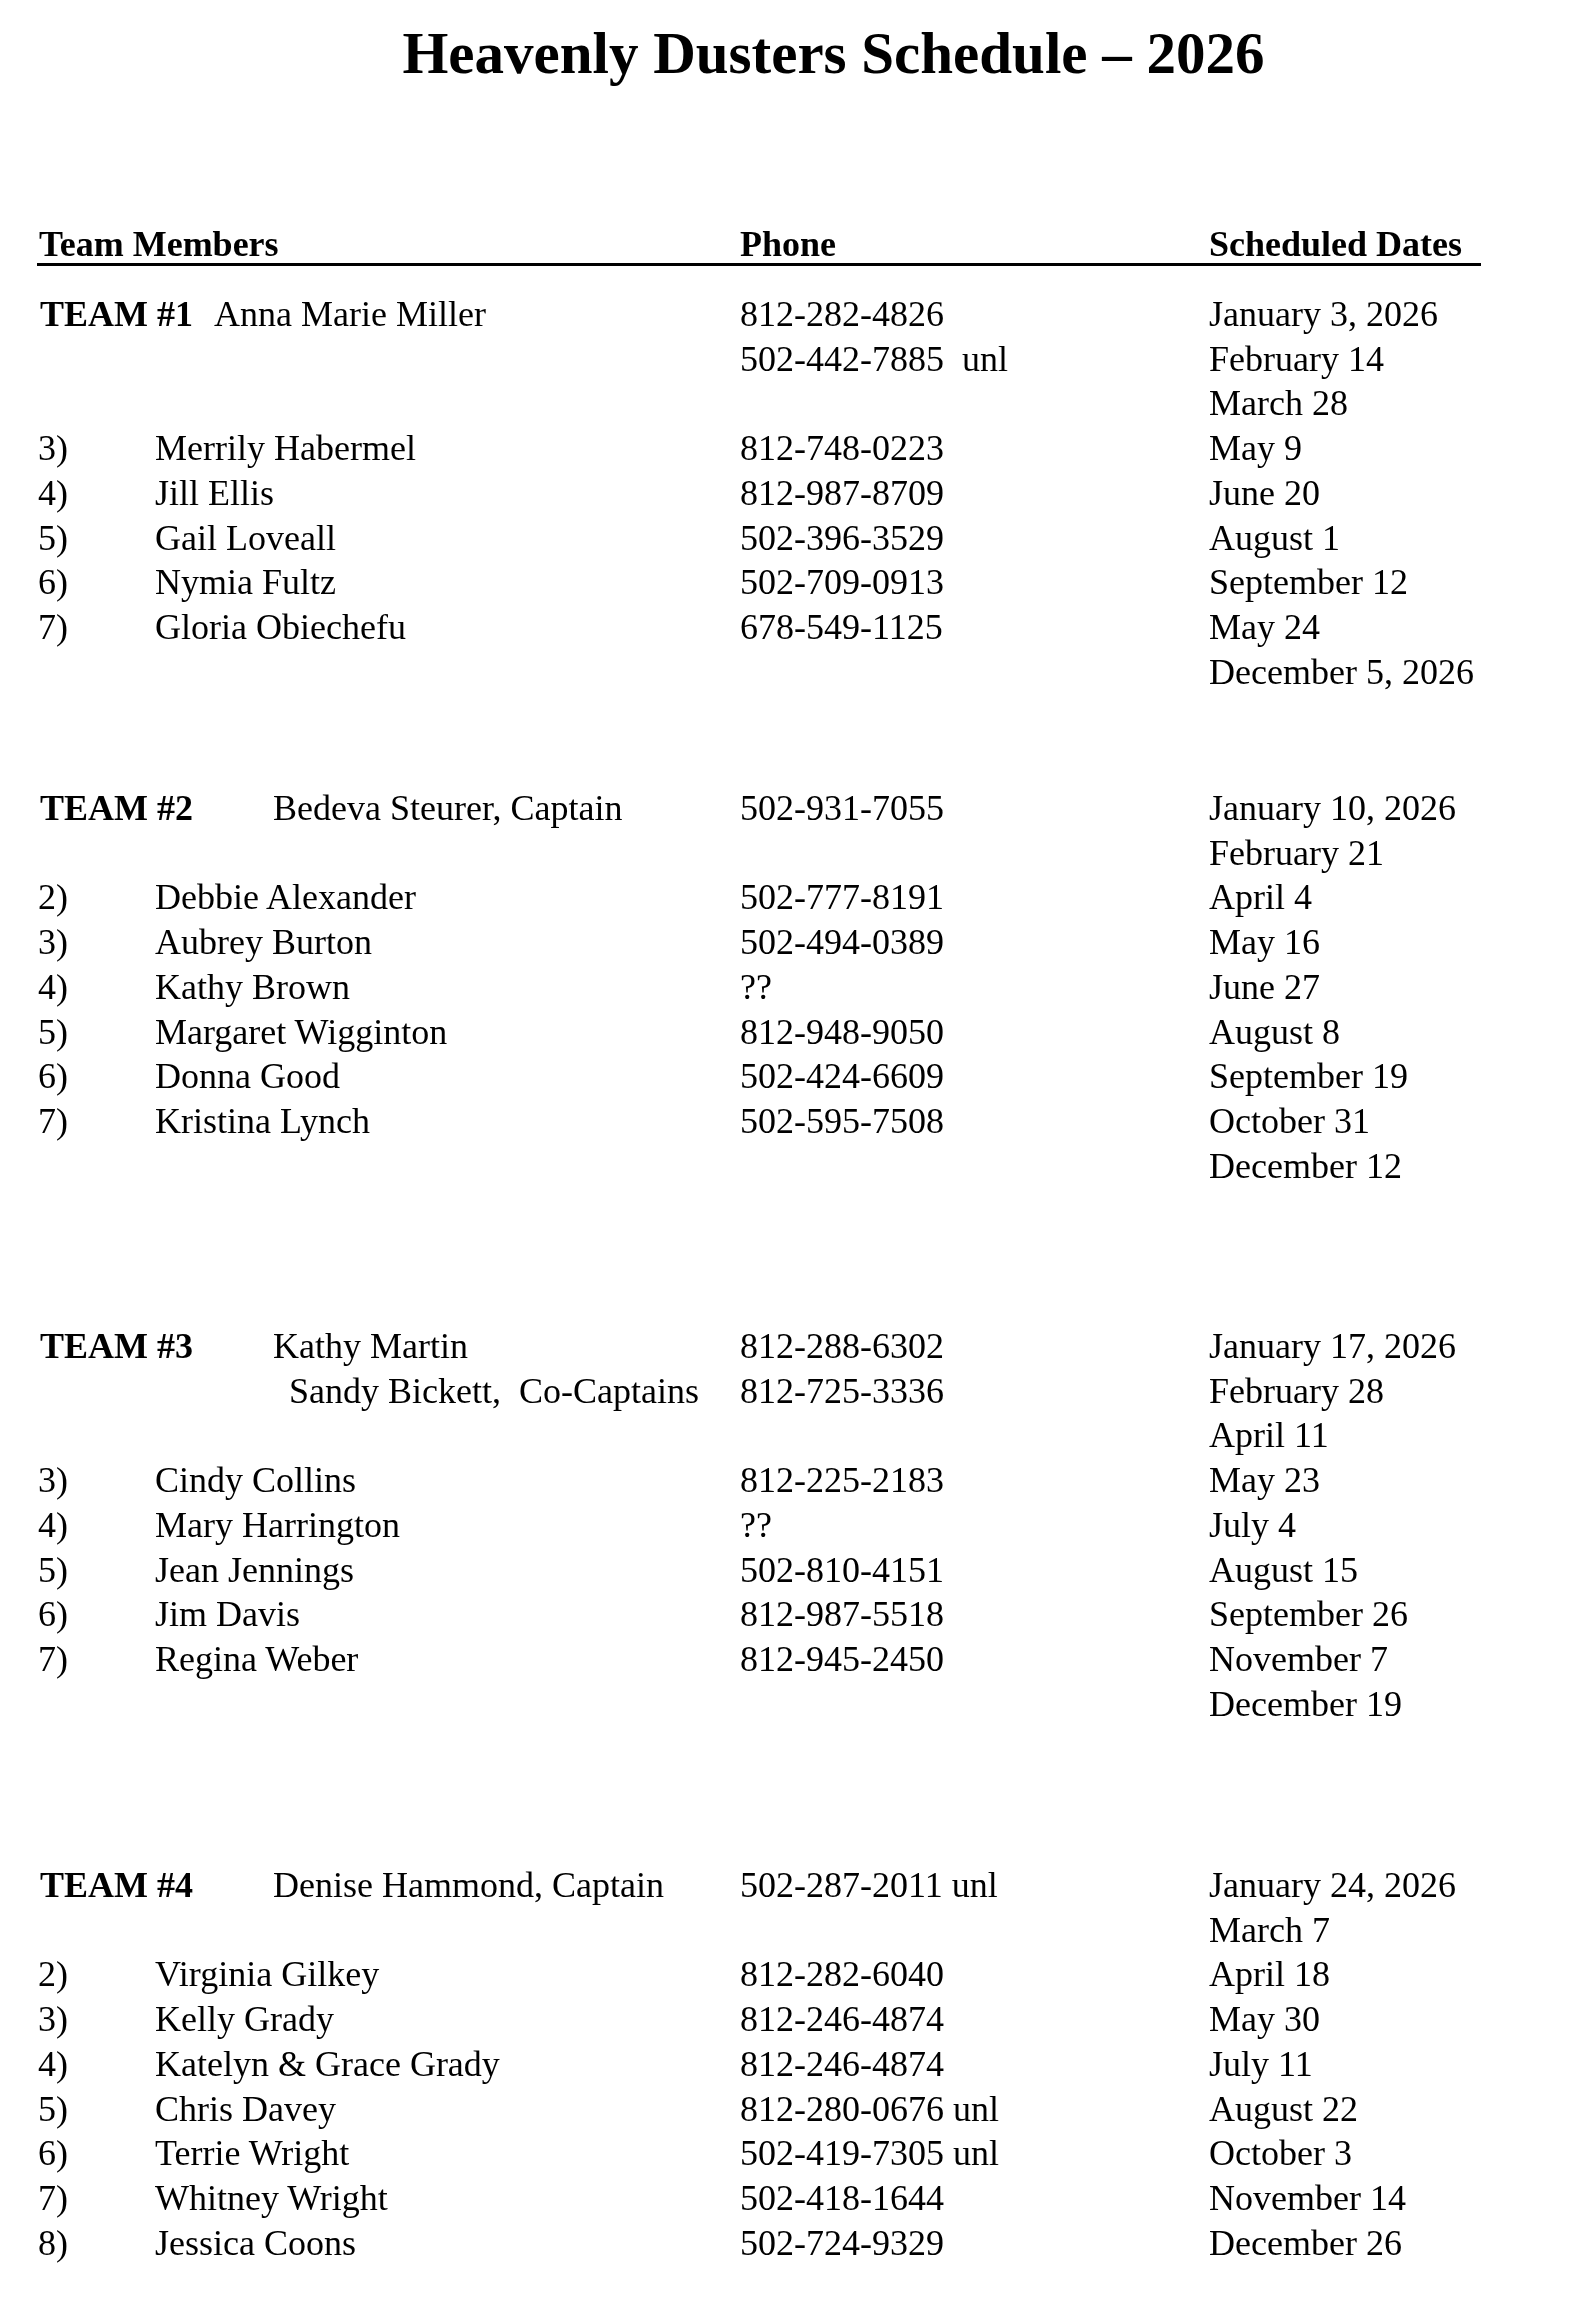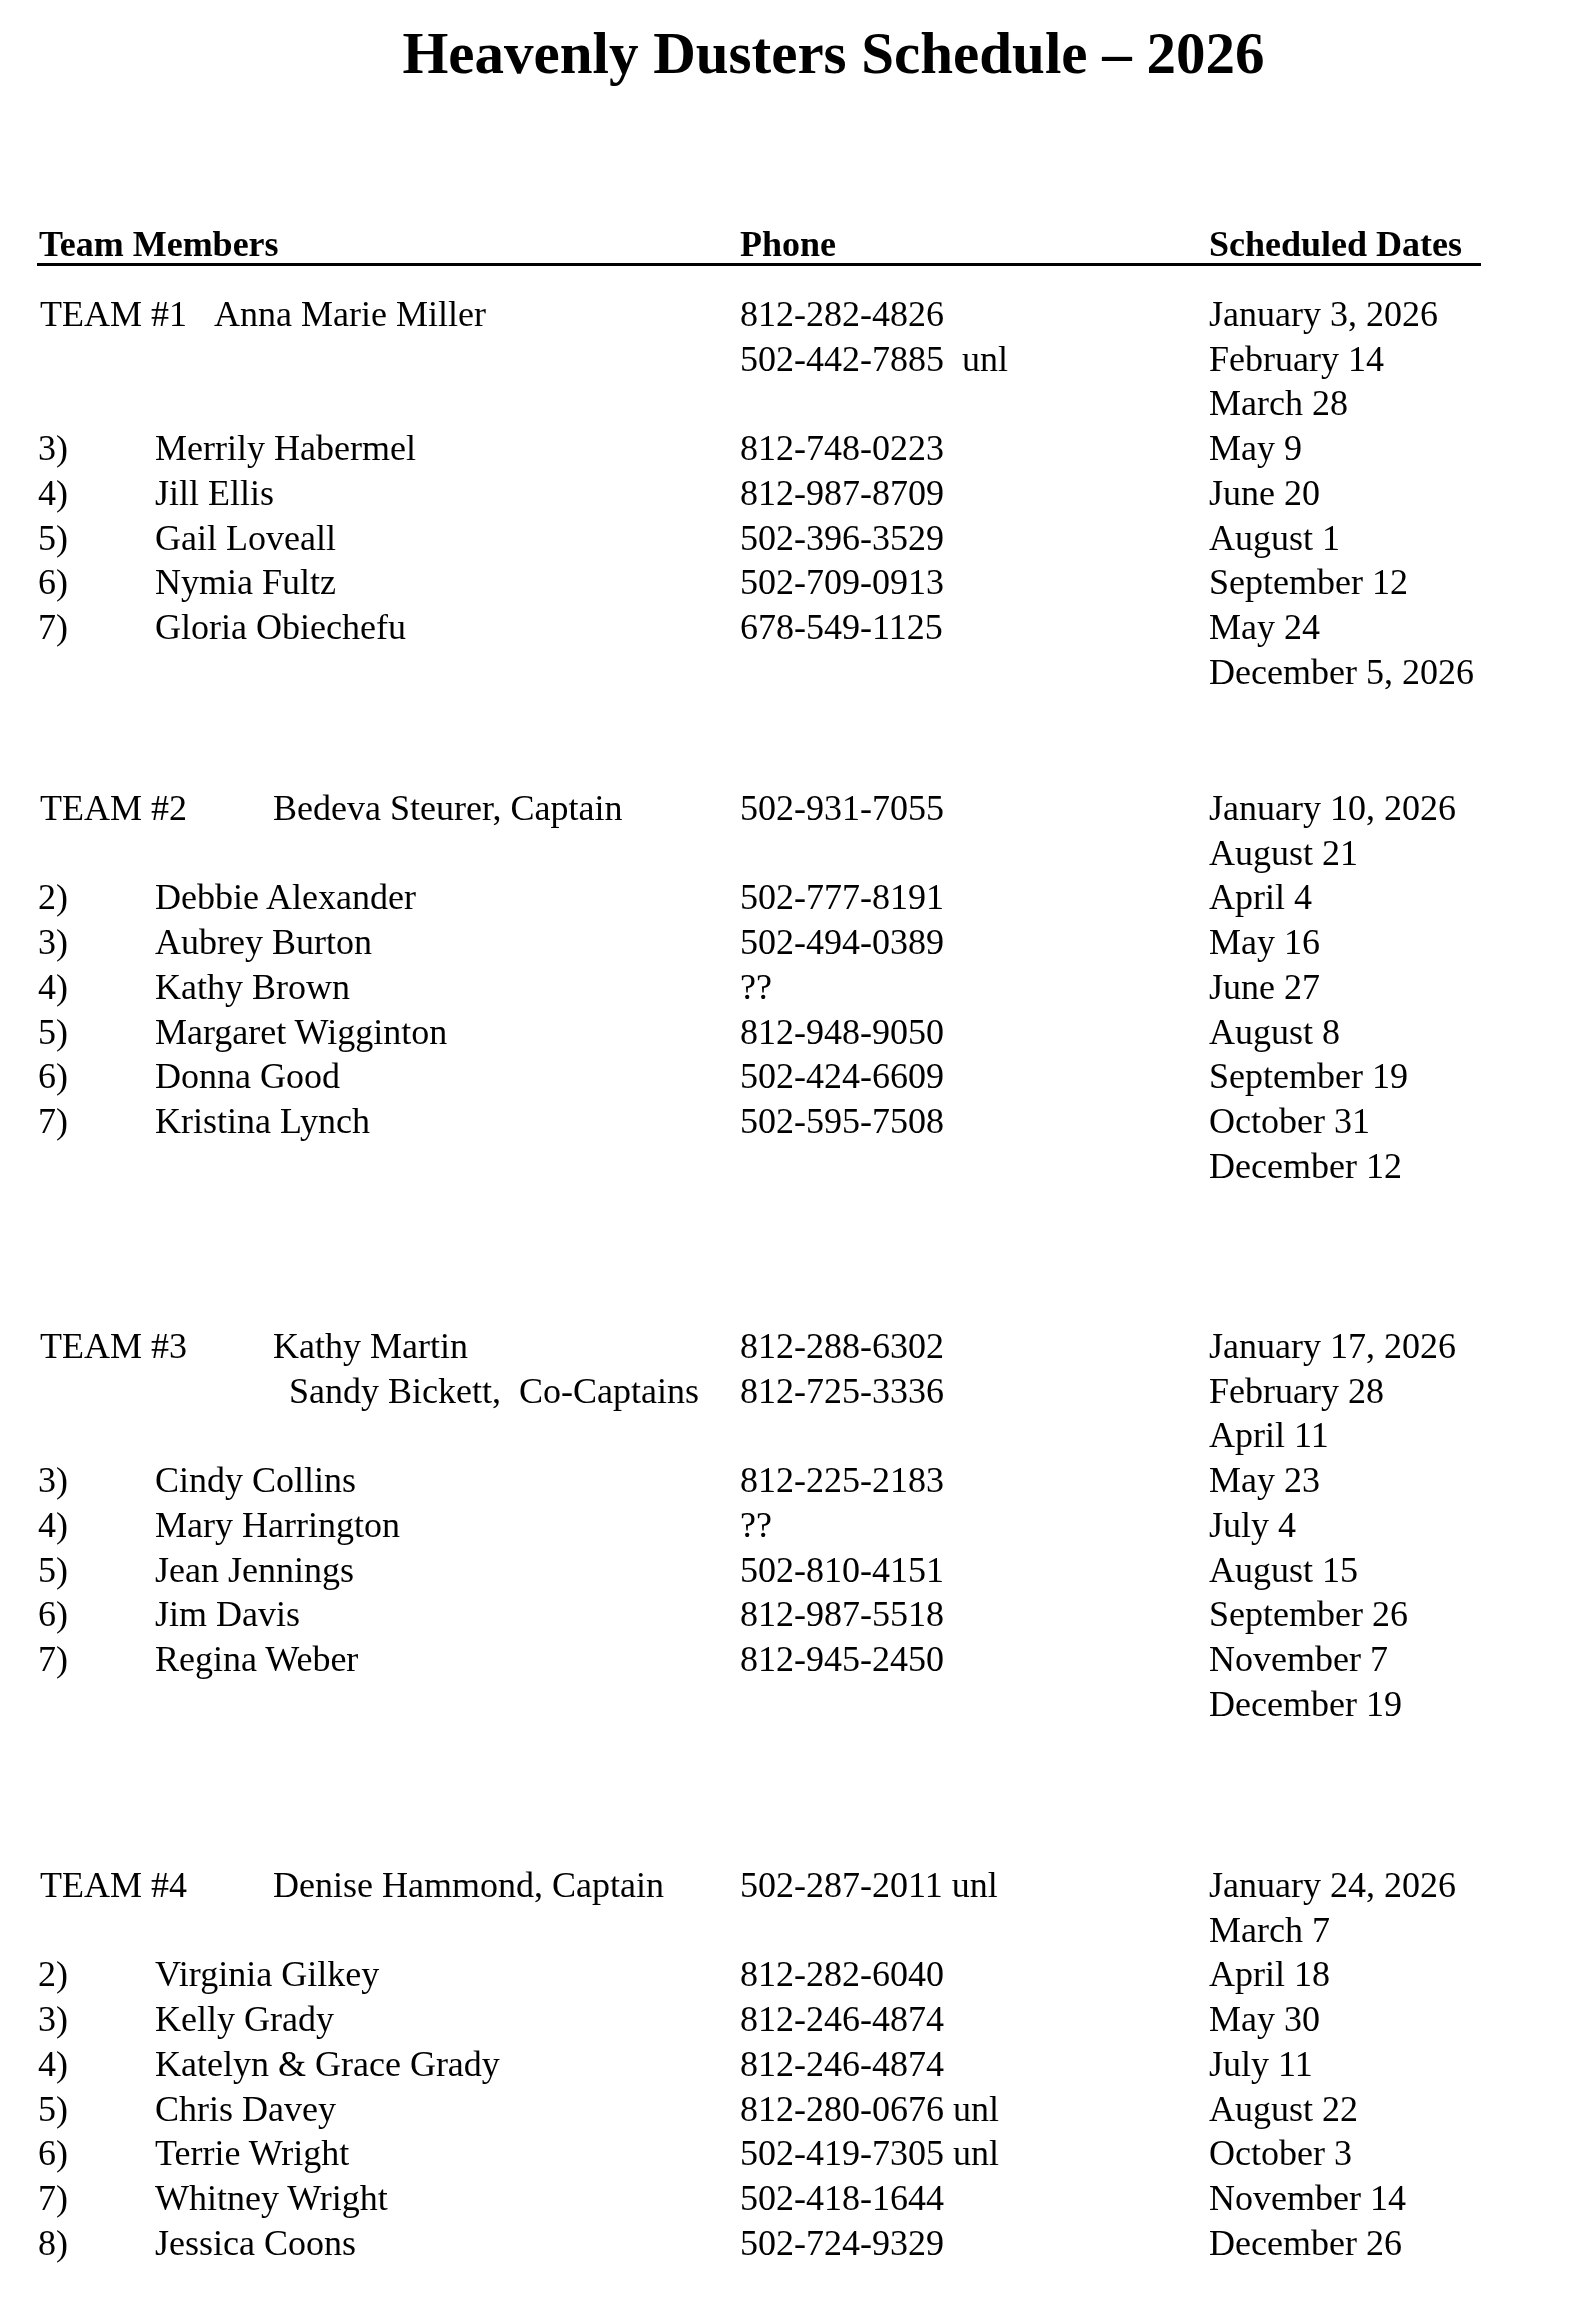--- a/index.html
+++ b/index.html
@@ -18,21 +18,21 @@
   }
   .hdr-rule {
     position: absolute; left: 37px; width: 1444px; top: 263px; height: 3.3px; background: #000;
   }
   .team { position: absolute; left: 0; width: 1590px; }
   .row {
     position: absolute; left: 0; width: 1590px; height: 45px;
     font-size: 36px; line-height: 45px; white-space: nowrap;
   }
   .row span { position: absolute; top: 0; }
-  .c-label { left: 40px; font-weight: normal; }
+  .c-label { left: 40px; font-weight: bold; }
   .c-num { left: 38px; }
   .c-name { left: 155px; }
   .c-name-cap1 { left: 214px; }
   .c-name-cap { left: 273px; }
   .c-phone { left: 740px; }
   .c-date { left: 1209px; }
 </style>
 </head>
 <body>
 
@@ -93,21 +93,21 @@
 </div>
 
 <div class="team" style="top:786px;">
   <div class="row" style="top:0px;">
     <span class="c-label">TEAM #2</span>
     <span class="c-name-cap">Bedeva Steurer, Captain</span>
     <span class="c-phone">502-931-7055</span>
     <span class="c-date">January 10, 2026</span>
   </div>
   <div class="row" style="top:45px;">
-    <span class="c-date">August 21</span>
+    <span class="c-date">February 21</span>
   </div>
   <div class="row" style="top:89px;">
     <span class="c-num">2)</span>
     <span class="c-name">Debbie Alexander</span>
     <span class="c-phone">502-777-8191</span>
     <span class="c-date">April 4</span>
   </div>
   <div class="row" style="top:134px;">
     <span class="c-num">3)</span>
     <span class="c-name">Aubrey Burton</span>

